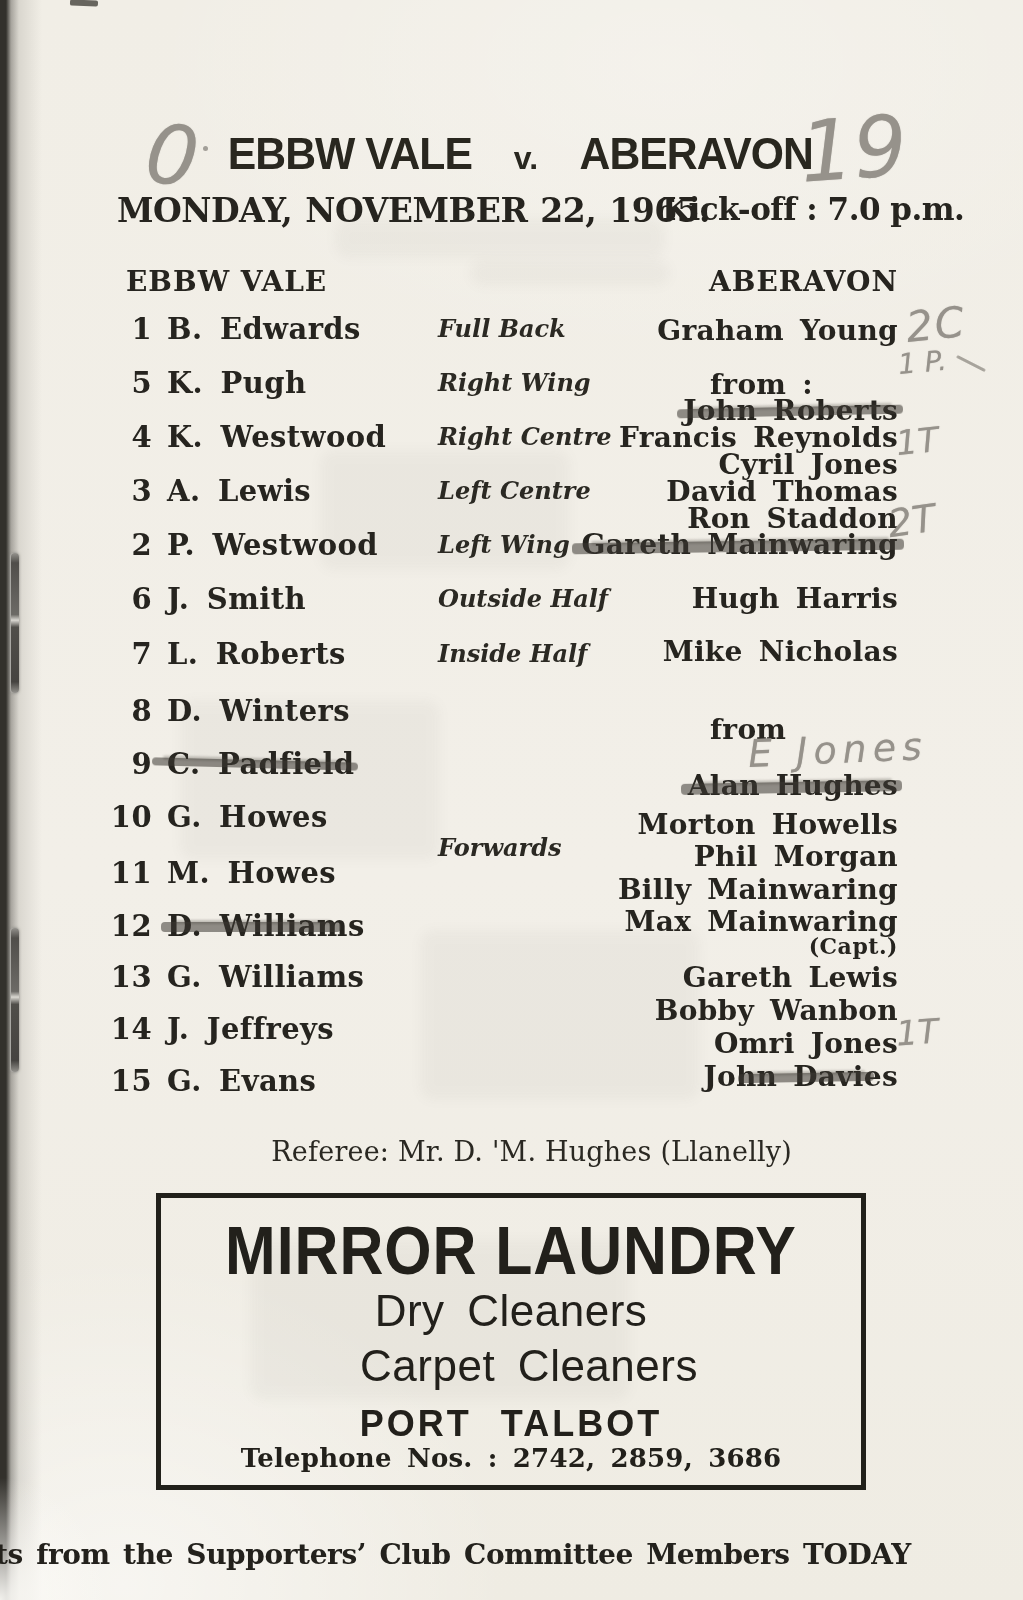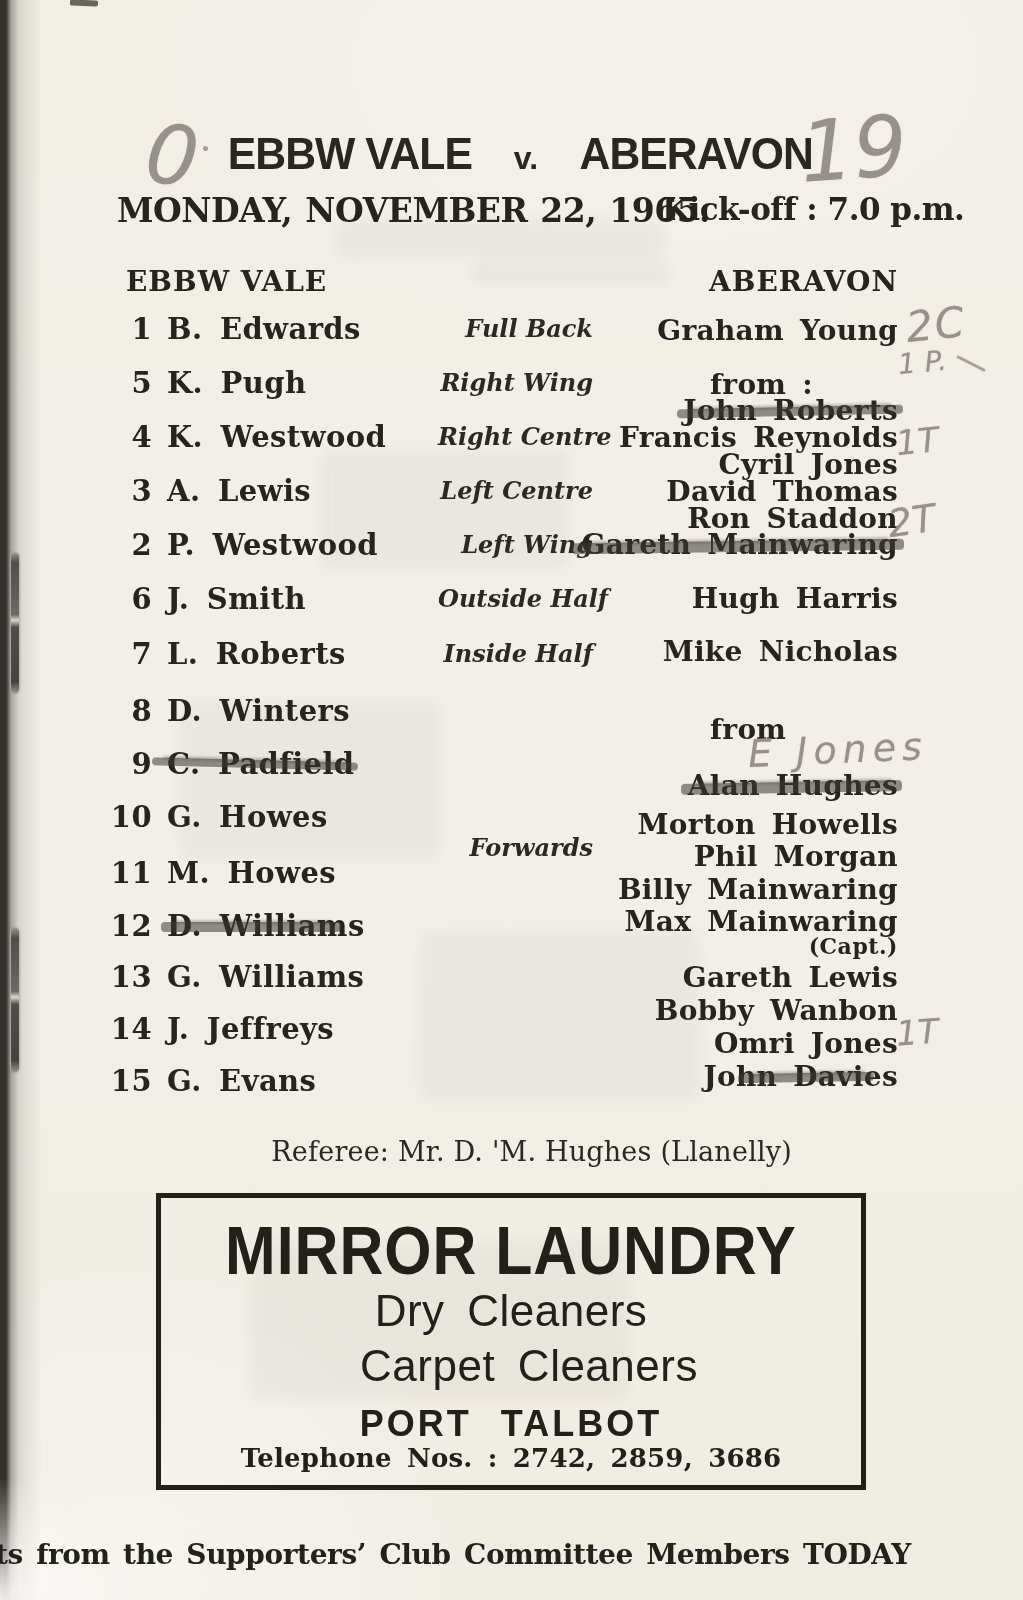--- a/index.html
+++ b/index.html
@@ -29,21 +29,21 @@
   .dateline{position:absolute;left:117px;top:191px;font-weight:bold;font-size:33px;letter-spacing:-.5px;word-spacing:2px;}
   .kickoff{position:absolute;left:662px;top:191px;font-weight:bold;font-size:31px;letter-spacing:-.5px;}
   .colhead{position:absolute;top:265px;font-weight:bold;font-size:28px;letter-spacing:1px;}
   .colhead.home{left:126px;}
   .colhead.away{left:568px;width:330px;text-align:right;}
   
   .hrow{position:absolute;left:108px;display:flex;align-items:baseline;
     font-weight:bold;font-size:29px;letter-spacing:.4px;white-space:nowrap;}
   .hrow .num{width:44px;text-align:right;}
   .hrow .pname{margin-left:15px;position:relative;word-spacing:7px;}
-  .pos{position:absolute;left:438px;width:155px;text-align:right;
+  .pos{position:absolute;left:438px;width:155px;text-align:left;
     font-style:italic;font-weight:bold;font-size:24px;color:#2b2923;white-space:nowrap;}
   .aline{position:absolute;left:566px;width:332px;text-align:right;
     font-weight:bold;font-size:28px;letter-spacing:.3px;word-spacing:6px;white-space:nowrap;}
   .aline .aname{display:inline-block;position:relative;}
   .aline.fromline{left:710px;width:auto;text-align:left;}
   .aline.capt{font-size:22px;padding-right:88px;letter-spacing:.5px;}
   
   .struck::after{content:"";position:absolute;left:var(--sx,-3%);right:var(--ex,-2%);
     top:50%;height:var(--h,8px);margin-top:-4px;background:rgba(60,56,51,.55);
     border-radius:4px;transform:rotate(var(--rot,-1deg));filter:blur(.7px);}

